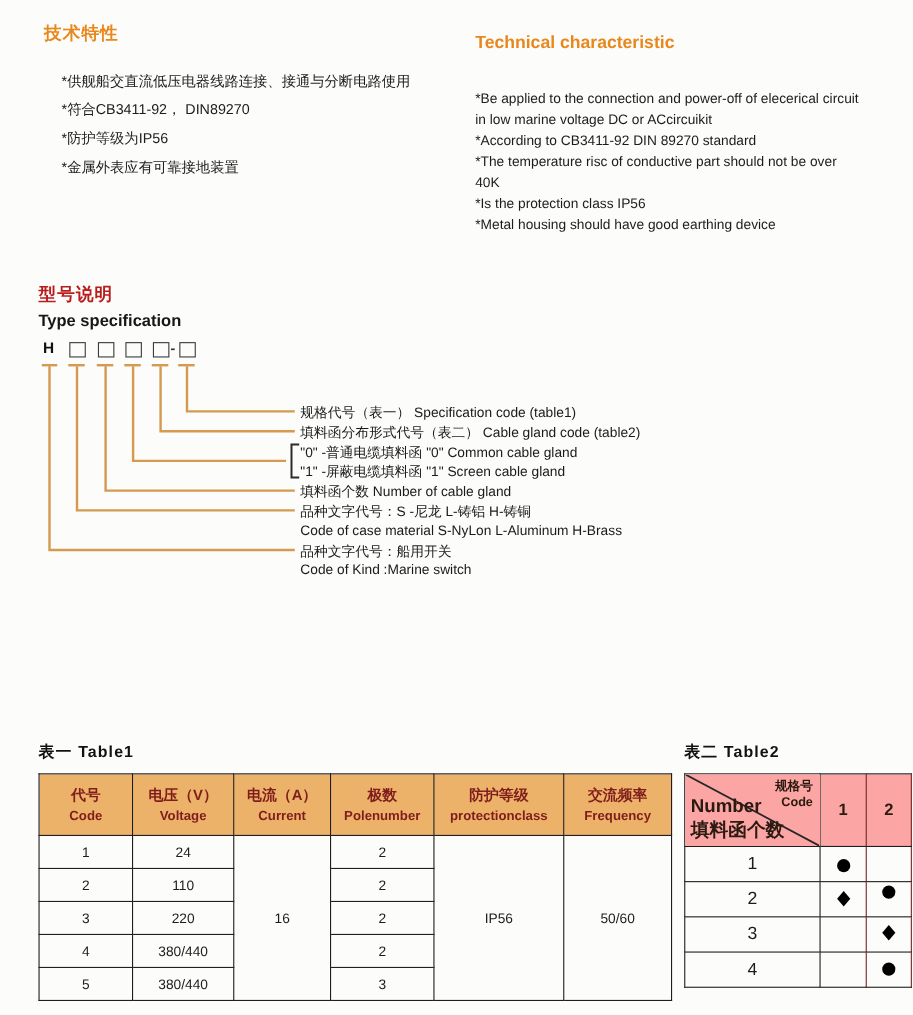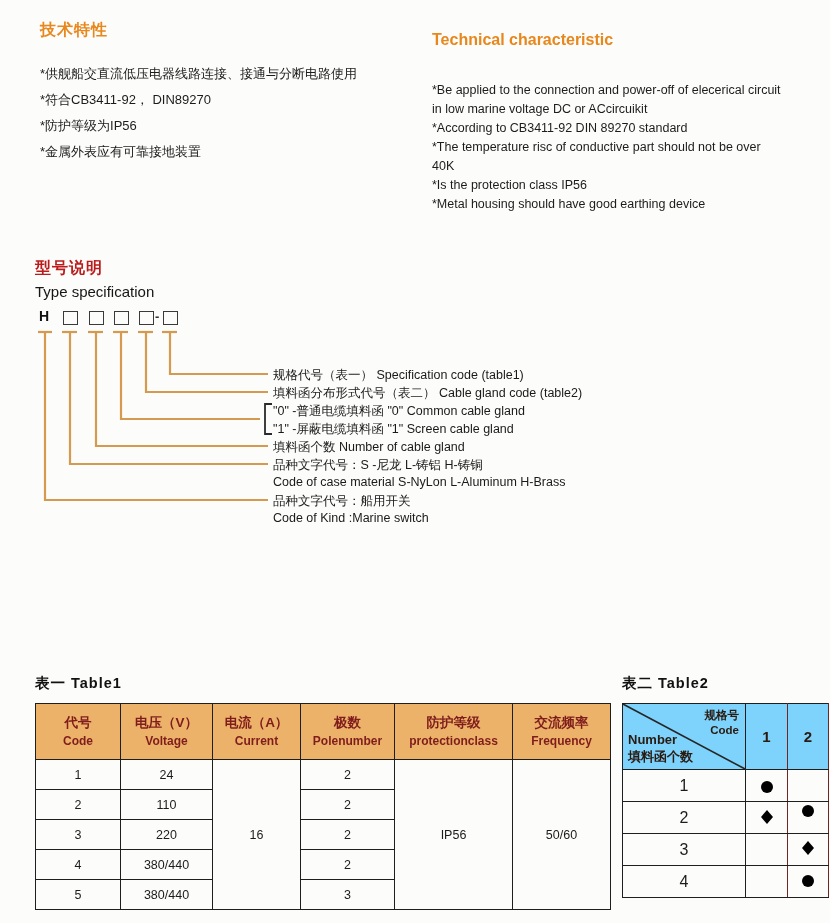--- a/index.html
+++ b/index.html
@@ -15,53 +15,53 @@
     overflow:hidden;
   }
   
   .tech-cn{position:absolute;left:40px;top:20px;width:380px;}
   .tech-en{position:absolute;left:432px;top:20px;width:385px;}
   .sec-title{
     color:#e8871c;font-weight:bold;font-size:16px;margin:0 0 4px 0;
     letter-spacing:1px;
   }
   .tech-en .sec-title{letter-spacing:0;margin-top:11px;}
-  .cn-list{margin:20px 0 0 0;padding:0;list-style:none;}
+  .cn-list{margin:20px 0 0 16px;padding:0;list-style:none;}
   .cn-list li{font-size:13px;line-height:26px;white-space:nowrap;}
   .en-lines{margin:32px 0 0 0;}
   .en-lines div{font-size:12.5px;line-height:19px;}
   
   .spec-title-cn{position:absolute;left:35px;top:258px;color:#b91c1c;font-weight:bold;font-size:16px;letter-spacing:1px;}
-  .spec-title-en{position:absolute;left:35px;top:283px;font-size:15px;font-weight:400;color:#161616;}
+  .spec-title-en{position:absolute;left:35px;top:283px;font-size:15px;font-weight:700;color:#161616;}
   .spec-row{position:absolute;left:0;top:0;}
   .spec-h{position:absolute;left:39px;top:308px;font-size:14px;font-weight:bold;color:#111;}
   .spec-box{position:absolute;top:311px;width:13px;height:12px;border:1.6px solid #3a3a3a;background:transparent;}
   .spec-dash{position:absolute;top:309px;font-size:13px;font-weight:bold;color:#333;}
   .spec-svg{position:absolute;left:0;top:0;width:830px;height:560px;pointer-events:none;}
   .spec-label{position:absolute;left:273px;font-size:12.5px;white-space:nowrap;color:#1a1a1a;}
   
   .tbl-title{position:absolute;font-size:14.5px;font-weight:bold;color:#111;letter-spacing:1px;}
   table{border-collapse:collapse;table-layout:fixed;}
   .t1{position:absolute;left:35px;top:703px;width:575px;}
   .t1 th,.t1 td{border:1.5px solid #1e1e1e;text-align:center;padding:0;}
   .t1 thead th{
     background:#edb269;height:55px;font-size:13.5px;line-height:1.35;
     font-weight:bold;color:#7f1d1d;
   }
   .t1 thead th .en{font-size:12px;font-weight:bold;}
   .t1 tbody td{height:29px;font-size:12.5px;background:#fcfcfa;}
   .t2{position:absolute;left:622px;top:703px;width:206px;}
   .t2 th,.t2 td{border:1.5px solid #1e1e1e;text-align:center;padding:0;}
   .t2 .v{border-left:1.6px solid #712626;border-right:1.6px solid #712626;}
-  .t2 thead th{background:#7dd3fc;height:65px;color:#2a1a10;}
+  .t2 thead th{background:#fca5a5;height:65px;color:#2a1a10;}
   .t2 td{height:31px;background:#fcfcfa;}
   .t2-corner{position:relative;overflow:hidden;}
   .t2-corner .diag{position:absolute;left:0;top:0;width:100%;height:100%;}
   .t2-corner .tr-txt{position:absolute;right:6px;top:4px;text-align:right;font-size:11.5px;font-weight:bold;line-height:1.3;}
-  .t2-corner .bl-txt{position:absolute;left:5px;bottom:3px;text-align:left;font-size:13px;font-weight:bold;line-height:1.3;}
+  .t2-corner .bl-txt{position:absolute;left:5px;bottom:3px;text-align:left;font-size:17px;font-weight:bold;line-height:1.3;}
   .t2 .colnum{font-size:15px;font-weight:bold;}
   .sym{display:block;margin:0 auto;}
   .hidden-defs{position:absolute;width:0;height:0;overflow:hidden;}
 </style>
 </head>
 <body>
 
 <div class="page">
 
   <section class="tech-cn">

